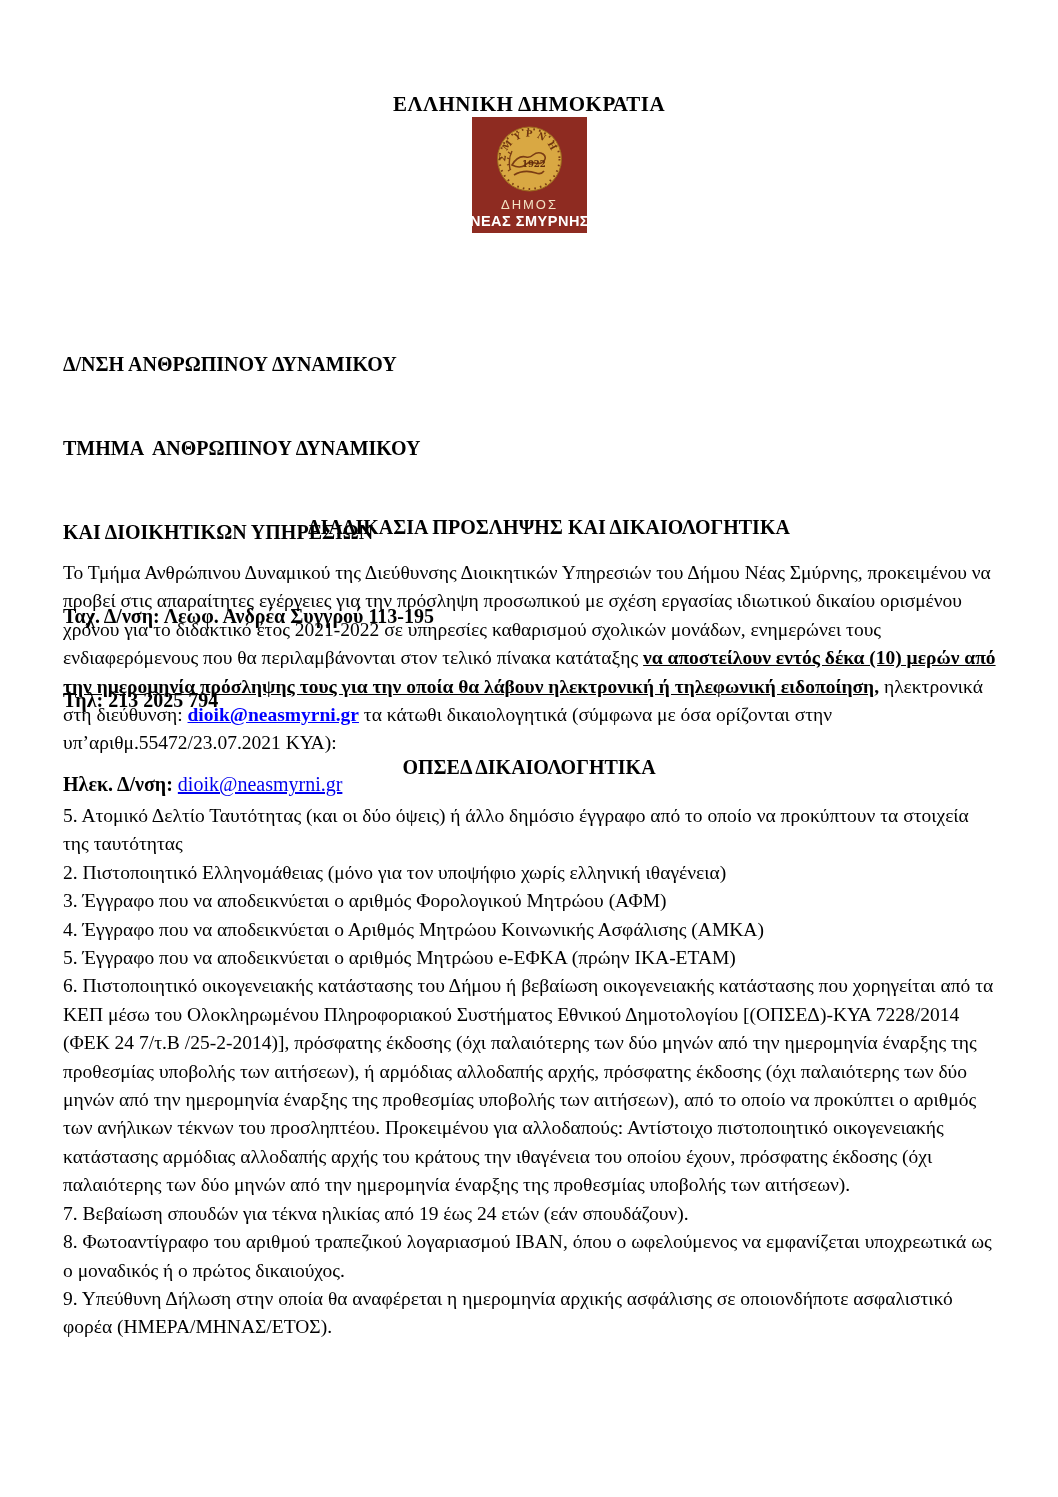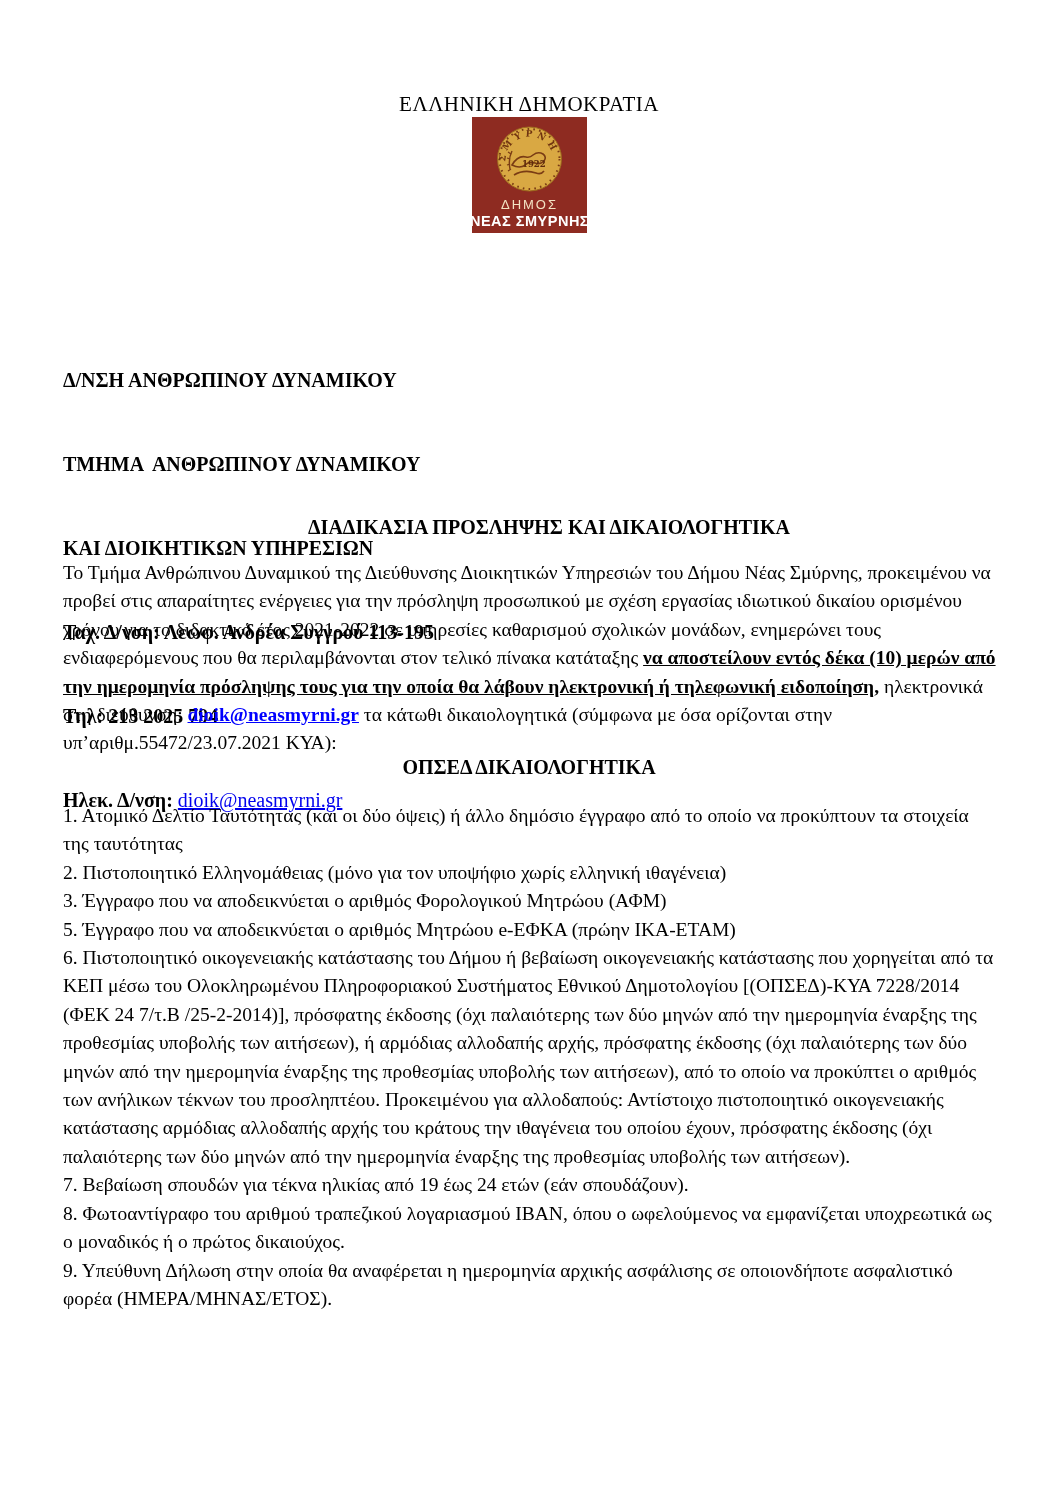--- a/index.html
+++ b/index.html
@@ -6,27 +6,27 @@
   .page{
     position:relative;
     width:1058px;height:1497px;
     background:#ffffff;
     font-family:"Liberation Serif","DejaVu Serif",serif;
     color:#000000;
     overflow:hidden;
   }
   .republic-header{
     position:absolute;top:92px;left:0;width:100%;
-    text-align:center;font-weight:normal;font-size:21px;letter-spacing:0.5px;
+    text-align:center;font-weight:bold;font-size:21px;letter-spacing:0.5px;
   }
   .logo{
     position:absolute;top:117px;left:472px;width:115px;height:116px;
   }
   .dept-block{
-    position:absolute;top:310px;left:63px;
+    position:absolute;top:294px;left:63px;
     font-size:20px;font-weight:bold;line-height:28px;
     white-space:pre-wrap;
   }
   .dept-block .line{display:block;}
   a.email-link{color:#0000ee;text-decoration:underline;font-weight:normal;}
   .doc-title{
     position:absolute;top:516px;left:0;width:100%;
     text-align:center;font-weight:bold;font-size:20px;margin-left:20px;
   }
   .intro{
@@ -89,23 +89,24 @@
     <span class="line"><span>Ηλεκ. Δ/νση: </span><a class="email-link">dioik@neasmyrni.gr</a></span>
   </div>
 
   <div class="doc-title">ΔΙΑΔΙΚΑΣΙΑ ΠΡΟΣΛΗΨΗΣ ΚΑΙ ΔΙΚΑΙΟΛΟΓΗΤΙΚΑ</div>
 
   <div class="intro"><span>Το Τμήμα Ανθρώπινου Δυναμικού της Διεύθυνσης Διοικητικών Υπηρεσιών του Δήμου Νέας Σμύρνης, προκειμένου να προβεί στις απαραίτητες ενέργειες για την πρόσληψη προσωπικού με σχέση εργασίας ιδιωτικού δικαίου ορισμένου χρόνου για το διδακτικό έτος 2021-2022 σε υπηρεσίες καθαρισμού σχολικών μονάδων, ενημερώνει τους ενδιαφερόμενους που θα περιλαμβάνονται στον τελικό πίνακα κατάταξης </span><span class="bold-underline">να αποστείλουν εντός δέκα (10) μερών από την ημερομηνία πρόσληψης τους για την οποία θα λάβουν ηλεκτρονική ή τηλεφωνική ειδοποίηση,</span><span> ηλεκτρονικά στη διεύθυνση: </span><a class="email-link-strong">dioik@neasmyrni.gr</a><span> τα κάτωθι δικαιολογητικά (σύμφωνα με όσα ορίζονται στην υπ’αριθμ.55472/23.07.2021 ΚΥΑ):</span></div>
 
   <div class="section-title">ΟΠΣΕΔ ΔΙΚΑΙΟΛΟΓΗΤΙΚΑ</div>
 
   <div class="items">
-    <div class="item">1. Ατομικό Δελτίο Ταυτότητας (και οι δύο όψεις) ή άλλο δημόσιο έγγραφο από το οποίο να προκύπτουν τα στοιχεία της ταυτότητας</div>
+    <div class="item">5. Ατομικό Δελτίο Ταυτότητας (και οι δύο όψεις) ή άλλο δημόσιο έγγραφο από το οποίο να προκύπτουν τα στοιχεία της ταυτότητας</div>
     <div class="item">2. Πιστοποιητικό Ελληνομάθειας (μόνο για τον υποψήφιο χωρίς ελληνική ιθαγένεια)</div>
     <div class="item">3. Έγγραφο που να αποδεικνύεται ο αριθμός Φορολογικού Μητρώου (ΑΦΜ)</div>
+    <div class="item">4. Έγγραφο που να αποδεικνύεται ο Αριθμός Μητρώου Κοινωνικής Ασφάλισης (ΑΜΚΑ)</div>
     <div class="item">5. Έγγραφο που να αποδεικνύεται ο αριθμός Μητρώου e-ΕΦΚΑ (πρώην ΙΚΑ-ΕΤΑΜ)</div>
     <div class="item">6. Πιστοποιητικό οικογενειακής κατάστασης του Δήμου ή βεβαίωση οικογενειακής κατάστασης που χορηγείται από τα ΚΕΠ μέσω του Ολοκληρωμένου Πληροφοριακού Συστήματος Εθνικού Δημοτολογίου [(ΟΠΣΕΔ)-ΚΥΑ 7228/2014 (ΦΕΚ 24 7/τ.Β /25-2-2014)], πρόσφατης έκδοσης (όχι παλαιότερης των δύο μηνών από την ημερομηνία έναρξης της προθεσμίας υποβολής των αιτήσεων), ή αρμόδιας αλλοδαπής αρχής, πρόσφατης έκδοσης (όχι παλαιότερης των δύο μηνών από την ημερομηνία έναρξης της προθεσμίας υποβολής των αιτήσεων), από το οποίο να προκύπτει ο αριθμός των ανήλικων τέκνων του προσληπτέου. Προκειμένου για αλλοδαπούς: Αντίστοιχο πιστοποιητικό οικογενειακής κατάστασης αρμόδιας αλλοδαπής αρχής του κράτους την ιθαγένεια του οποίου έχουν, πρόσφατης έκδοσης (όχι παλαιότερης των δύο μηνών από την ημερομηνία έναρξης της προθεσμίας υποβολής των αιτήσεων).</div>
     <div class="item">7. Βεβαίωση σπουδών για τέκνα ηλικίας από 19 έως 24 ετών (εάν σπουδάζουν).</div>
     <div class="item">8. Φωτοαντίγραφο του αριθμού τραπεζικού λογαριασμού ΙΒΑΝ, όπου ο ωφελούμενος να εμφανίζεται υποχρεωτικά ως ο μοναδικός ή ο πρώτος δικαιούχος.</div>
     <div class="item">9. Υπεύθυνη Δήλωση στην οποία θα αναφέρεται η ημερομηνία αρχικής ασφάλισης σε οποιονδήποτε ασφαλιστικό φορέα (ΗΜΕΡΑ/ΜΗΝΑΣ/ΕΤΟΣ).</div>
   </div>
 
 </div>
 
 </body></html>

